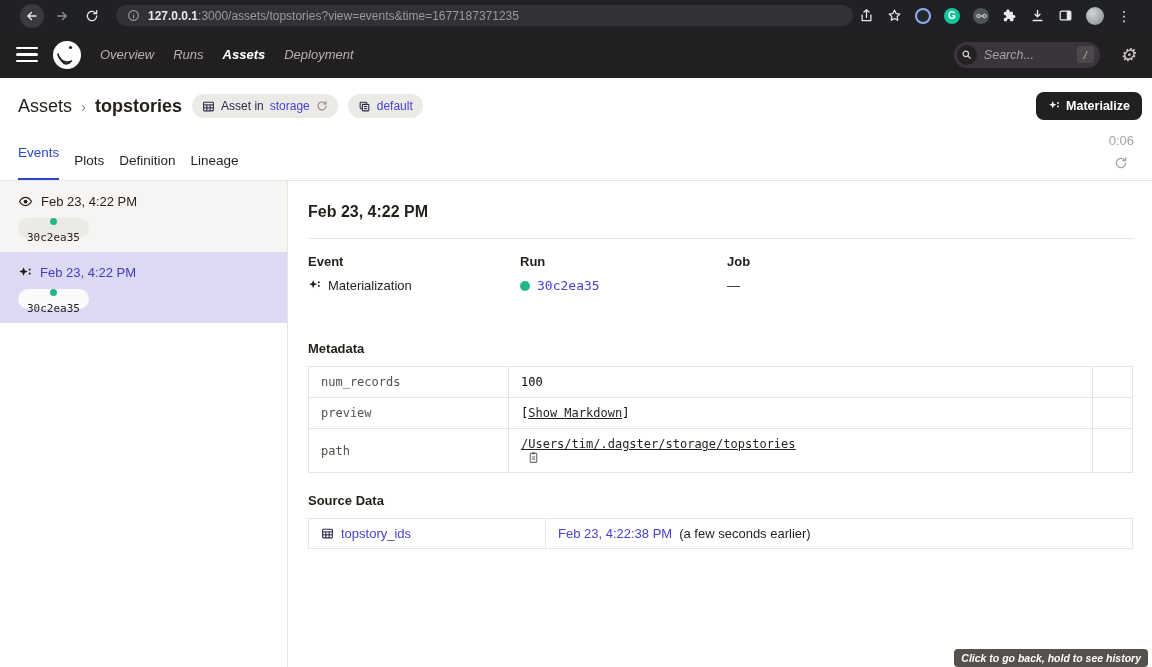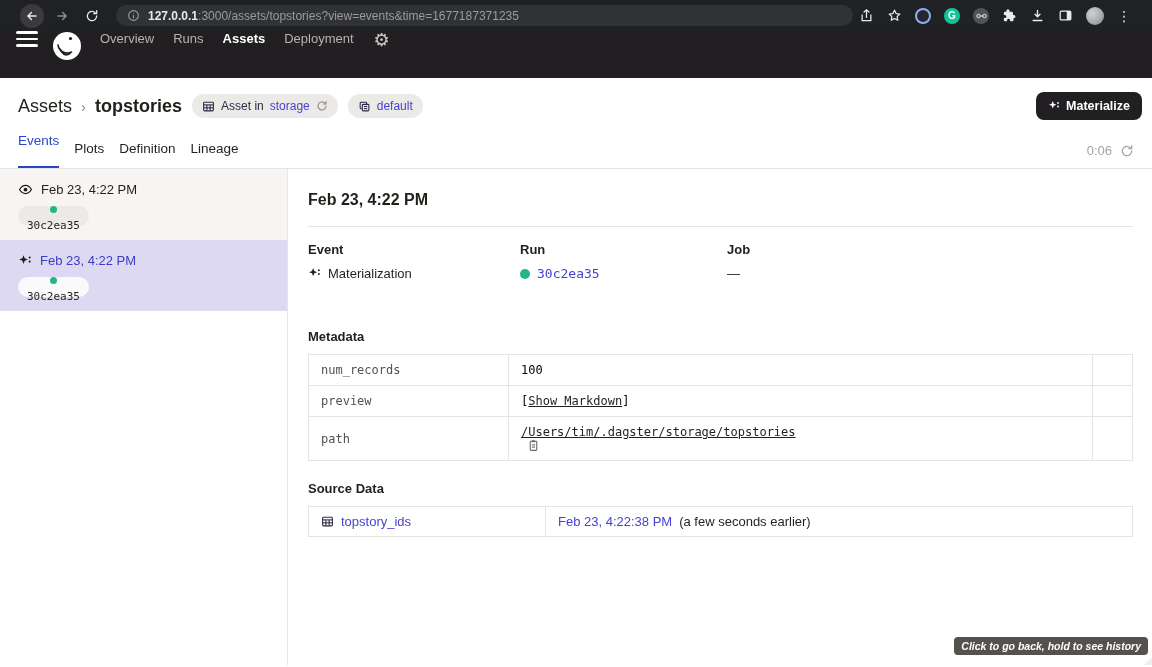--- a/index.html
+++ b/index.html
@@ -21,22 +21,22 @@
   .ext-circle { width:16px; height:16px; border-radius:50%; display:flex;
     align-items:center; justify-content:center; flex:0 0 auto; }
   .ext-1pw { background:#26282c; border:2.5px solid #8ab0f8; }
   .ext-gram { background:#15c39a; color:#fff; font-size:10px; font-weight:700; }
   .ext-glasses { background:#505357; }
   .avatar { width:18px; height:18px; border-radius:50%;
     background:radial-gradient(circle at 35% 35%, #cfd2d6, #85898e); }
   .dots { color:#e8eaed; font-size:14px; letter-spacing:1px; }
 
   
-  .dagster-nav { height:47px; background:#221f22; display:flex; align-items:flex-start;
-    padding:0 16px; }
+  .dagster-nav { height:47px; background:#221f22; display:flex; align-items:center;
+    padding:0 16px;font-style:italic; }
   .hamburger { width:22px; display:flex; flex-direction:column; gap:4px; margin-right:14px; cursor:pointer; }
   .hamburger span { height:2.5px; background:#fff; border-radius:2px; }
   .logo { margin-right:18px; display:flex; }
   .nav-links { display:flex; gap:19px; align-items:center; }
   .nav-link { font-size:13px; color:#b6b3b0; cursor:pointer; }
   .nav-link.active { color:#fff; font-weight:700; }
   .search-pill { margin-left:auto; width:146px; height:26px; background:#39353a;
     border-radius:13px; display:flex; align-items:center; padding:0 6px 0 3px; gap:7px; }
   .search-circle { width:20px; height:20px; border-radius:50%; background:#242124;
     display:flex; align-items:center; justify-content:center; }
@@ -59,21 +59,21 @@
     border:none; border-radius:8px; font-size:12.5px; font-weight:700; display:flex;
     align-items:center; gap:6px; padding:0 12px; cursor:pointer;
     font-family:"Liberation Sans",sans-serif; }
 
   
   .tabs-row { margin-top:13px; padding:0 18px; border-bottom:1px solid #e7e5e2;
     display:flex; gap:15px; align-items:flex-end; }
   .tab { font-size:13.5px; color:#231f1b; padding-bottom:12px; cursor:pointer; }
   .tab.active { color:#2946c9; padding-bottom:18px; border-bottom:2px solid #2946c9; }
   .timer-wrap { margin-left:auto; display:flex; align-items:center; gap:8px;
-    padding-bottom:10px; color:#a6a39f; font-size:13px; }
+    padding-bottom:10px; color:#a6a39f; font-size:13px;flex-direction:column; }
 
   
   .content { display:flex; height:496px; position:relative; }
   .sidebar { width:288px; flex:0 0 288px; border-right:1px solid #e7e5e2; }
   .event-row { padding:13px 16px 14px 18px; cursor:pointer; }
   .event-row.observation { background:#f7f5f3; }
   .event-row.selected { background:#ded9f3; }
   .event-date { display:flex; align-items:center; gap:8px; font-size:13px; color:#231f1b; }
   .event-row.selected .event-date { color:#3e3bc4; }
   .run-pill { display:inline-flex; align-items:center; gap:6px; height:20px;
@@ -194,20 +194,30 @@
       <path d="M6 14 a9.5 9.5 0 0 0 13.5 7" fill="none" stroke="#231f1b" stroke-width="1.6" stroke-linecap="round"></path>
       <path d="M8 18 a7 7 0 0 0 10 4.5" fill="none" stroke="#231f1b" stroke-width="1.6" stroke-linecap="round"></path>
       <path d="M10.5 21.5 a4.5 4.5 0 0 0 5.5 2" fill="none" stroke="#231f1b" stroke-width="1.6" stroke-linecap="round"></path>
     </svg>
   </div>
   <div class="nav-links">
     <span class="nav-link">Overview</span>
     <span class="nav-link">Runs</span>
     <span class="nav-link active">Assets</span>
     <span class="nav-link">Deployment</span>
+  </div>
+  <div class="search-pill">
+    <div class="search-circle">
+      <svg width="11" height="11" viewBox="0 0 24 24" fill="none" stroke="#d8d6d4" stroke-width="2.6" stroke-linecap="round">
+          <circle cx="10.5" cy="10.5" r="6"></circle>
+          <line x1="15.2" y1="15.2" x2="20.5" y2="20.5"></line>
+        </svg>
+    </div>
+    <span class="search-ph">Search...</span>
+    <span class="slash-badge">/</span>
   </div>
   <div class="gear">⚙</div>
 </div>
 
 <div class="page-header">
   <div class="breadcrumb">
     <span class="crumb-parent">Assets</span>
     <span class="crumb-sep">›</span>
     <span class="crumb-current">topstories</span>
   </div>

